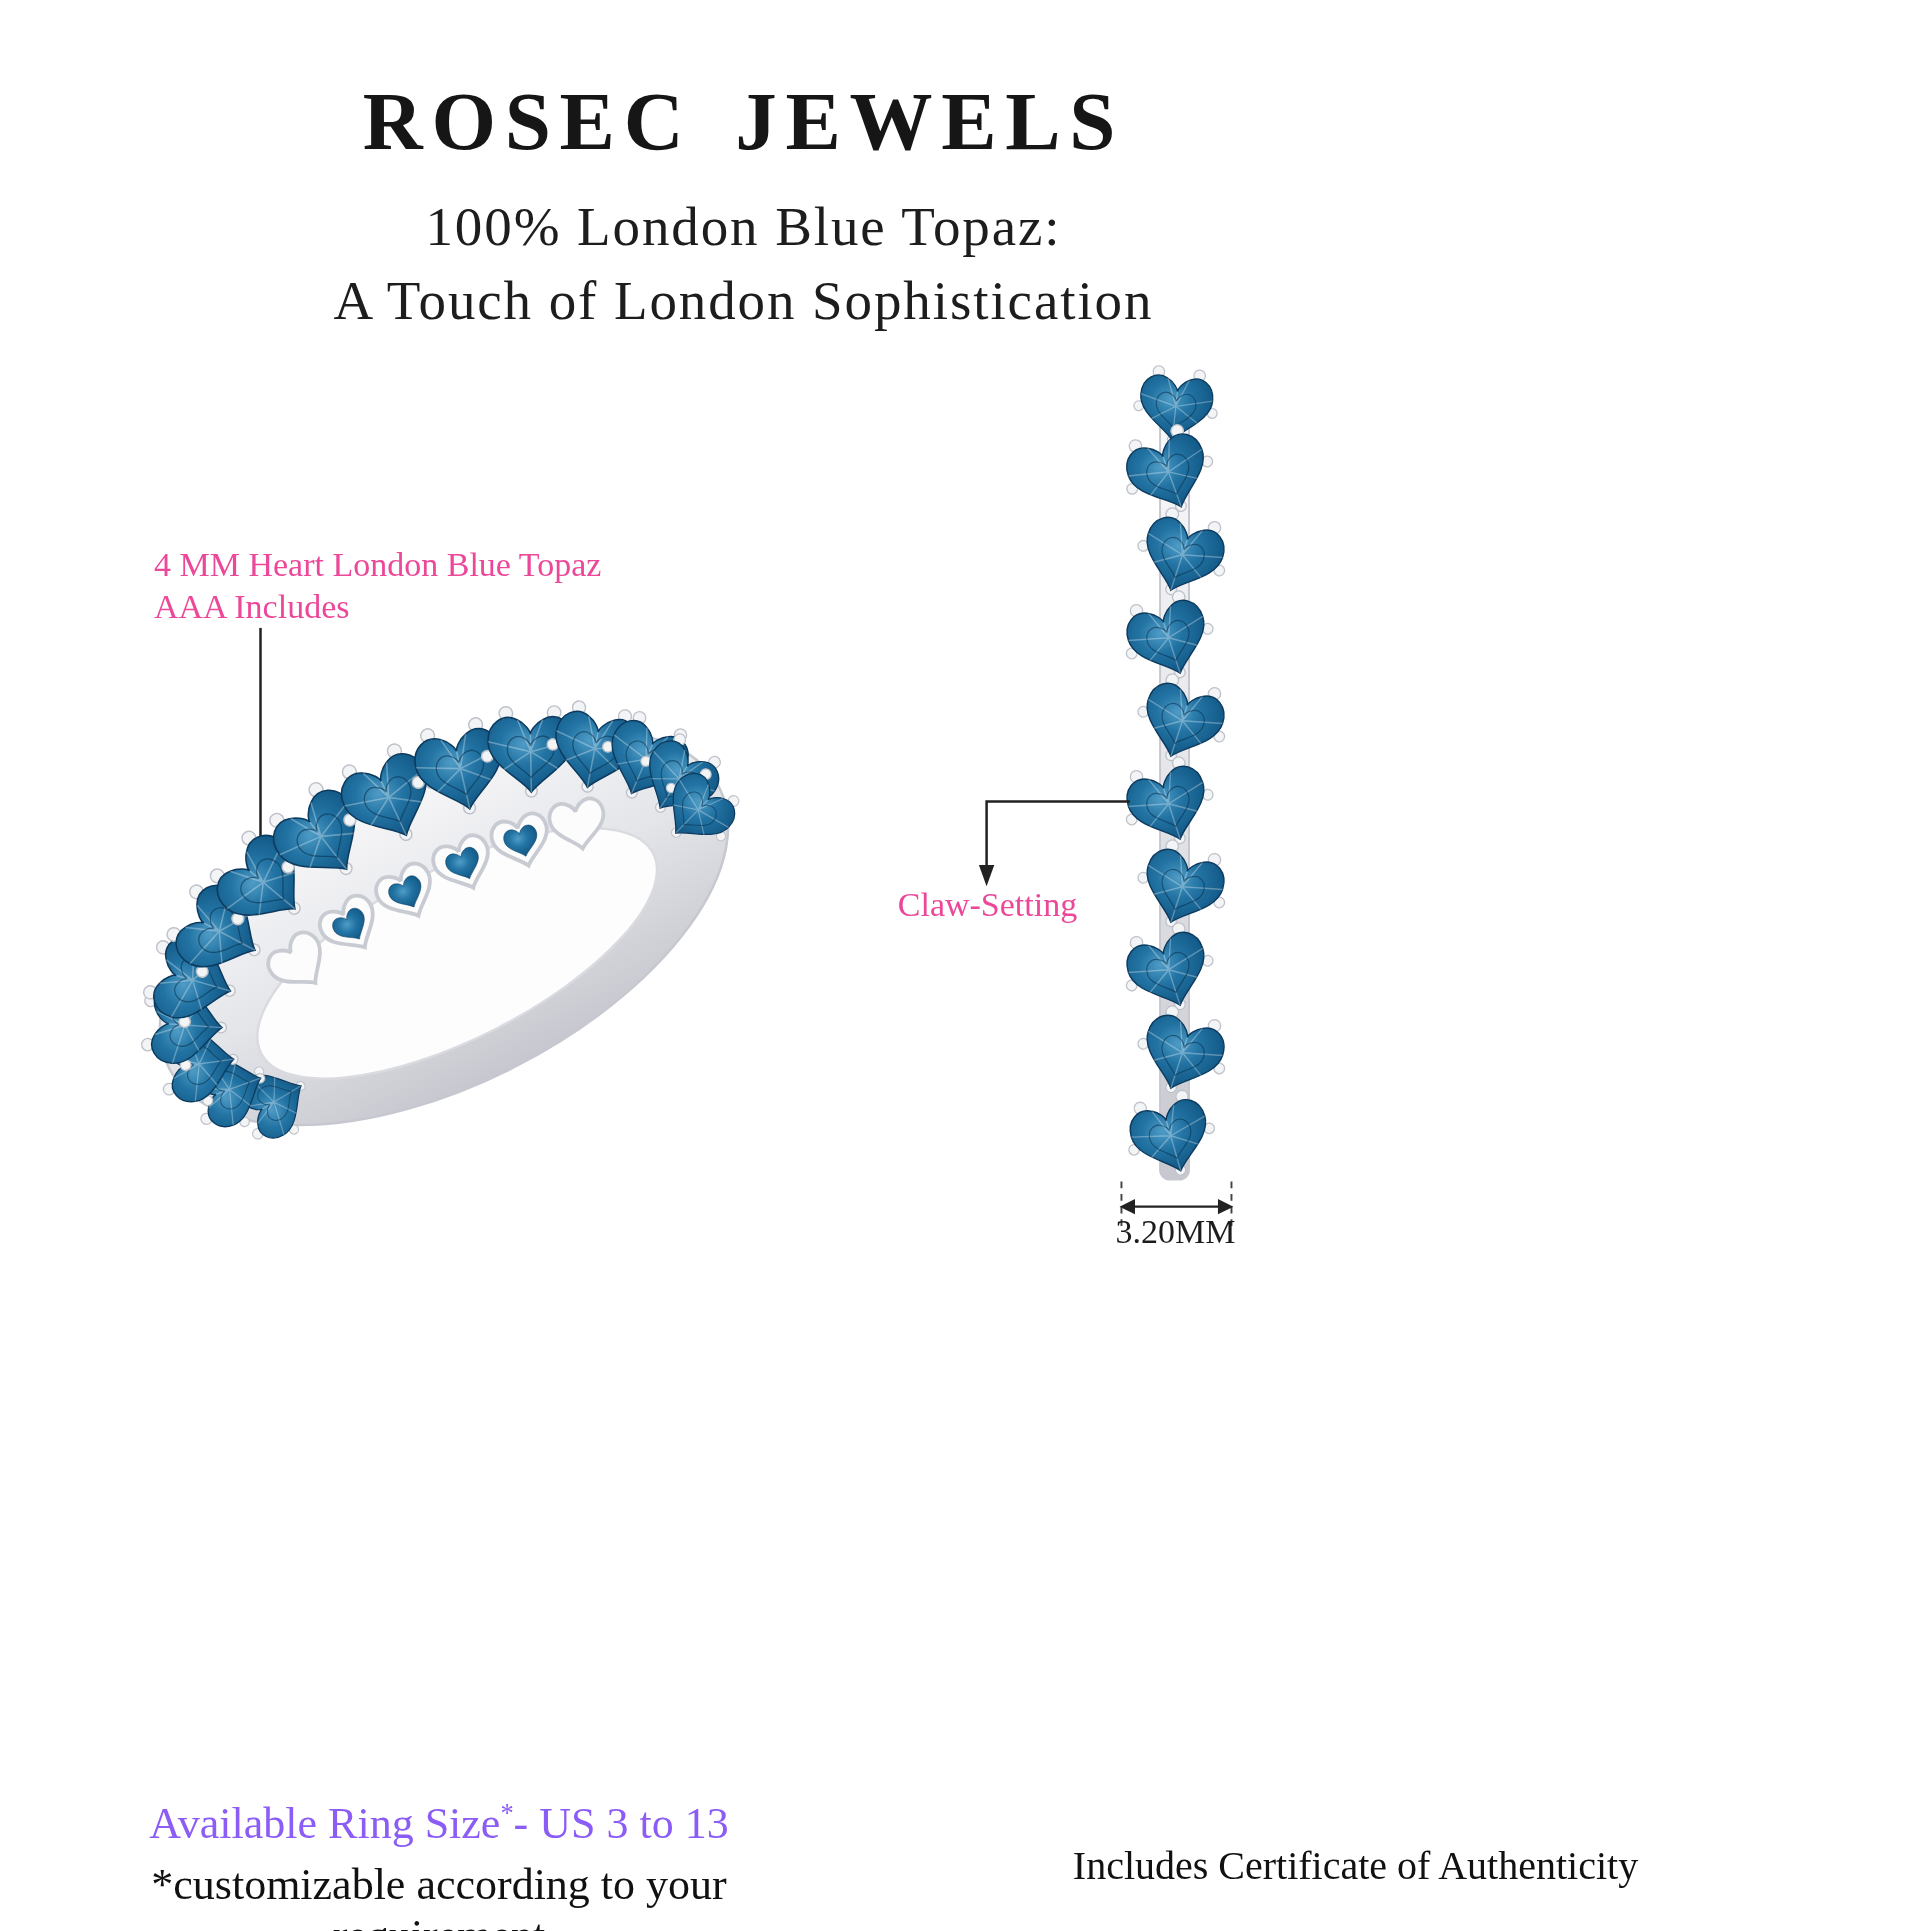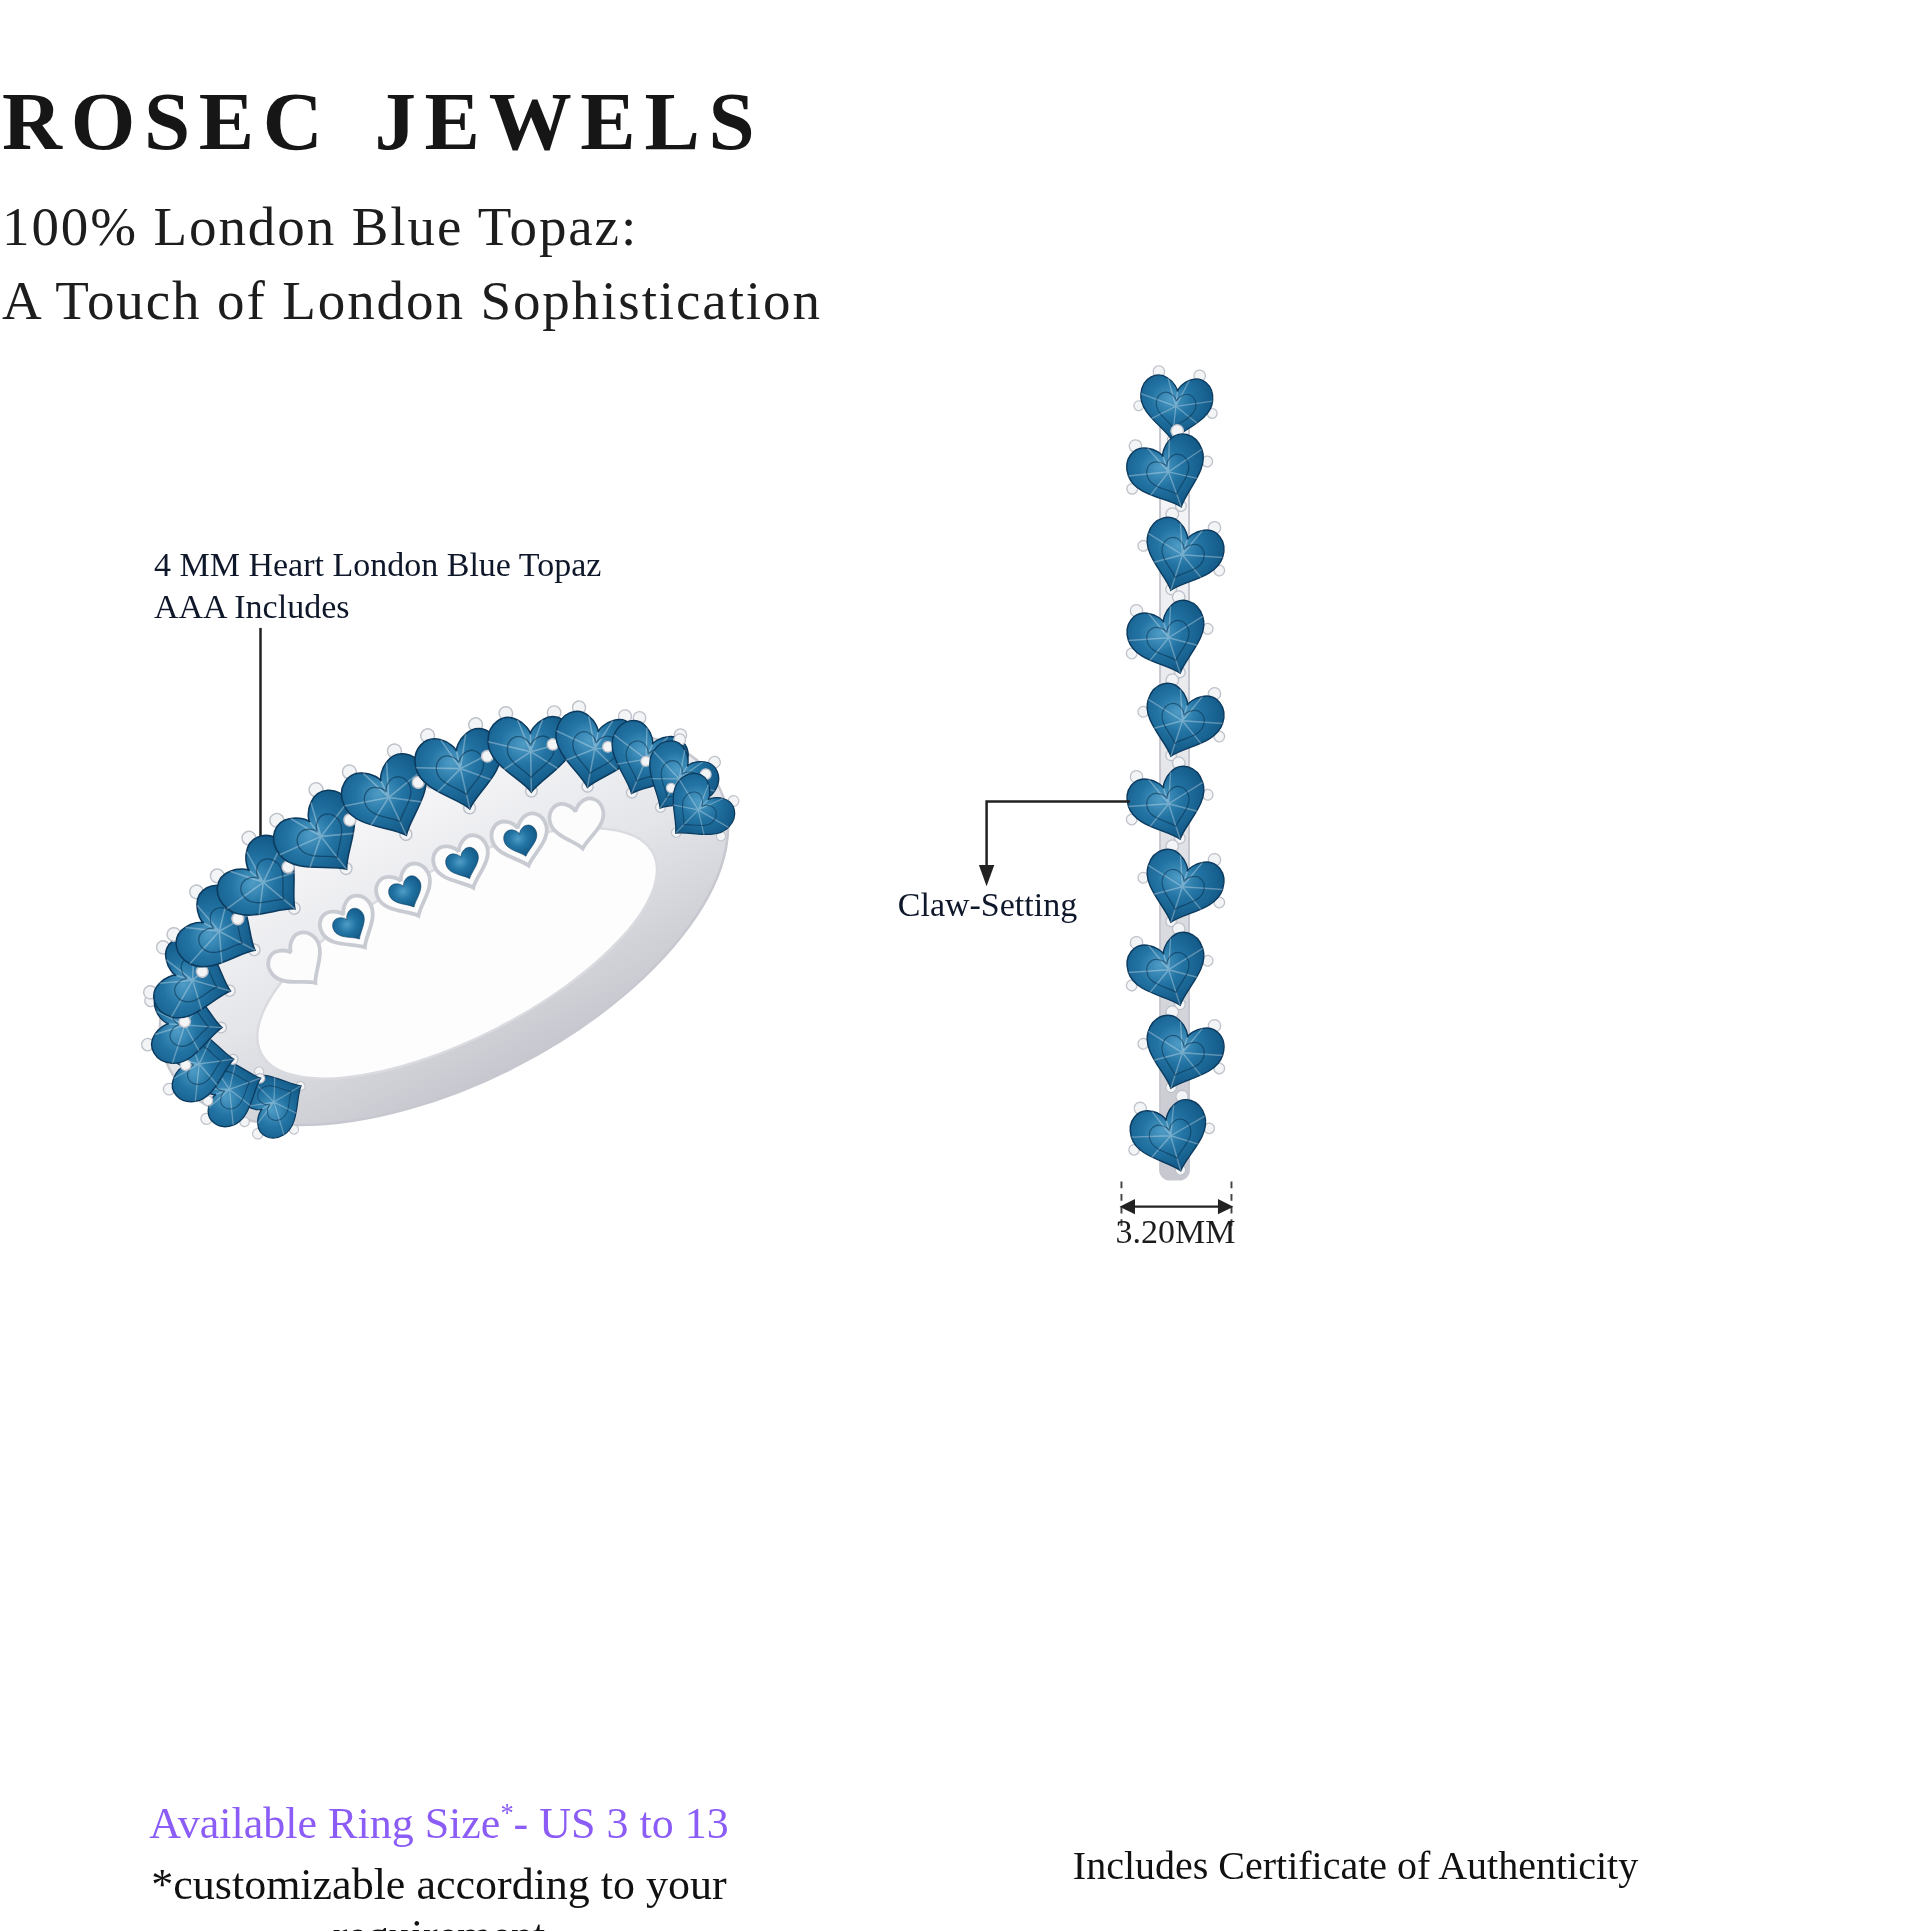--- a/index.html
+++ b/index.html
@@ -3,26 +3,26 @@
 <meta charset="utf-8">
 <style>
   html,body{margin:0;padding:0;background:#ffffff;}
   .canvas{
     position:relative;width:1931px;height:1931px;background:#ffffff;overflow:hidden;
     font-family:"Liberation Serif","DejaVu Serif",serif;color:#1c1c1c;
   }
   .abs{position:absolute;}
 
   
-  .header{left:2px;top:73px;width:1471px;}
+  .header{left:8px;top:73px;width:1471px;text-align:center;}
   .brand-title{font-size:83px;font-weight:700;letter-spacing:8.7px;word-spacing:13.5px;color:#161616;}
   .headline{font-size:55px;letter-spacing:1.9px;line-height:74px;margin-top:21px;color:#1d1d1d;}
 
   
-  .annotation{font-size:34px;line-height:42px;color:#0f172a;}
+  .annotation{font-size:34px;line-height:42px;color:#ec4899;}
   .stone-annotation{left:154px;top:544px;width:541px;text-align:left;}
   .claw-label{left:869px;top:884px;width:237px;text-align:center;}
   .width-label{left:1079px;top:1213px;width:193px;text-align:center;font-size:34px;}
 
   
   .footer-left{left:106px;top:1798px;width:666px;text-align:center;}
   .footer-main{font-size:44px;color:#8b5cf6;}
   .footer-main sup{font-size:60%;vertical-align:super;}
   .footer-note{font-size:44px;margin-top:9.7px;color:#111;}
   .certificate{left:844px;top:1842px;width:1023px;text-align:center;font-size:40px;color:#111;}

